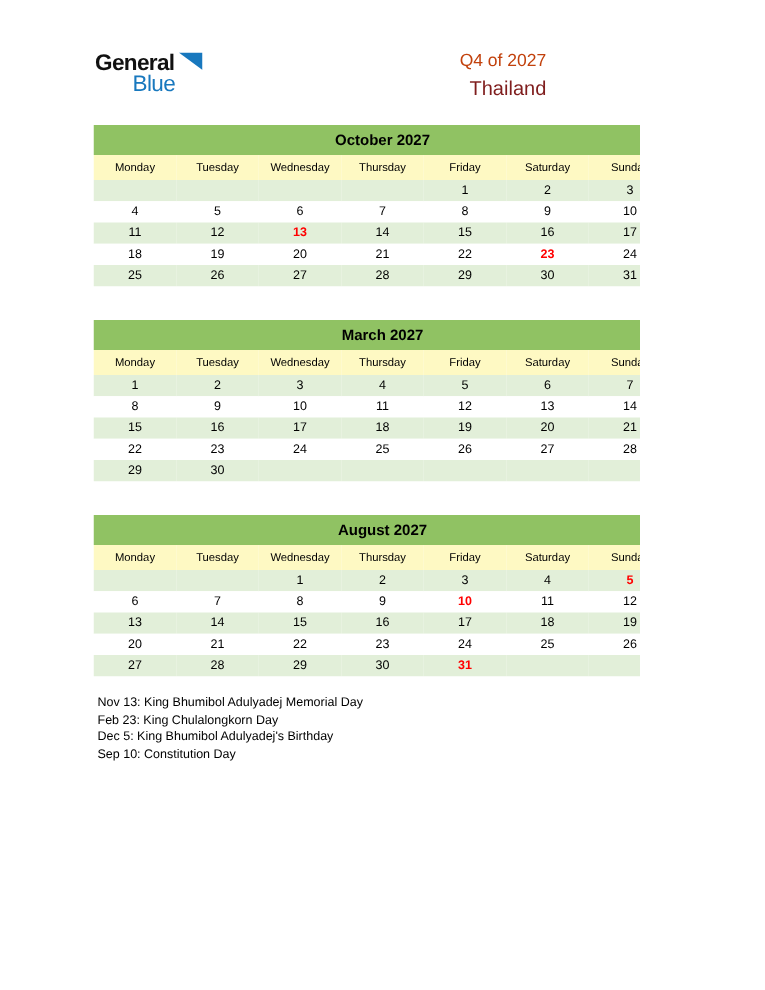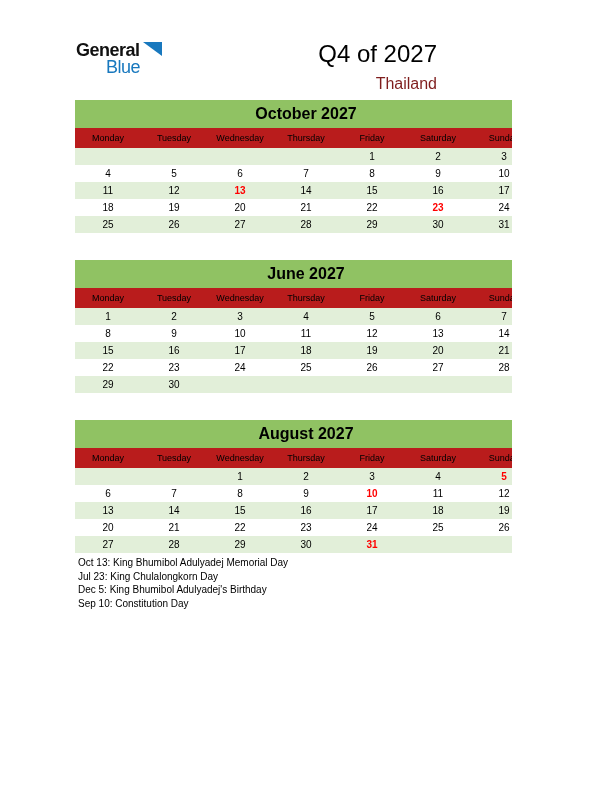--- a/index.html
+++ b/index.html
@@ -21,39 +21,39 @@
   
   .logo { position: absolute; left: 76px; top: 40px; }
   .logo-line1 { display: flex; align-items: flex-start; gap: 3px; }
   .logo-general { font-size: 18px; font-weight: bold; letter-spacing: -0.5px; color: #111111; }
   .logo-triangle { margin-top: 2px; }
   .logo-triangle polygon { fill: var(--logo_blue, #1878BE); }
   .logo-blue { font-size: 18px; font-weight: normal; color: var(--logo_blue, #1878BE); margin-left: 30px; margin-top: -4px; letter-spacing: -0.5px; }
 
   
   .title-block { position: absolute; right: 75px; top: 40px; text-align: right; }
-  .page-title { font-size: 24px; color: #000000; }
+  .page-title { font-size: 14px; color: #c2410c; }
   .page-subtitle { font-size: 16px; margin-top: 7px; color: #7f1d1d; }
 
   
   .months { position: absolute; left: 75px; top: 100px; width: 462px; }
   table.month {
     width: 100%;
     border-collapse: collapse;
     table-layout: fixed;
     margin-bottom: 27px;
   }
   th.month-title {
     background: var(--header_green, #90C263);
-    font-size: 16px;
+    font-size: 12px;
     font-weight: bold;
     padding: 5px 0;
   }
   th.weekday {
-    background: #b91c1c;
+    background: #fef9c3;
     font-size: 9px;
     font-weight: normal;
     text-align: center;
     padding: 5px 0;
   }
   td.date-cell {
     font-size: 10px;
     text-align: center;
     padding: 3px 0;
     height: 17px;
@@ -145,21 +145,21 @@
             <td class="date-cell">28</td>
             <td class="date-cell">29</td>
             <td class="date-cell">30</td>
             <td class="date-cell">31</td>
           </tr>
         </tbody>
       </table>
       <table class="month">
         <thead>
           <tr>
-            <th colspan="7" class="month-title">June 2027</th>
+            <th colspan="7" class="month-title">March 2027</th>
           </tr>
           <tr>
             <th class="weekday">Monday</th>
             <th class="weekday">Tuesday</th>
             <th class="weekday">Wednesday</th>
             <th class="weekday">Thursday</th>
             <th class="weekday">Friday</th>
             <th class="weekday">Saturday</th>
             <th class="weekday">Sunday</th>
           </tr>
@@ -271,19 +271,19 @@
             <td class="date-cell">30</td>
             <td class="date-cell holiday">31</td>
             <td class="date-cell"></td>
             <td class="date-cell"></td>
           </tr>
         </tbody>
       </table>
     </div>
 
   <div class="notes" id="notes">
-      <div>Oct 13: King Bhumibol Adulyadej Memorial Day</div>
-      <div>Jul 23: King Chulalongkorn Day</div>
+      <div>Nov 13: King Bhumibol Adulyadej Memorial Day</div>
+      <div>Feb 23: King Chulalongkorn Day</div>
       <div>Dec 5: King Bhumibol Adulyadej's Birthday</div>
       <div>Sep 10: Constitution Day</div>
     </div>
 
 </div>
 
 </body></html>

